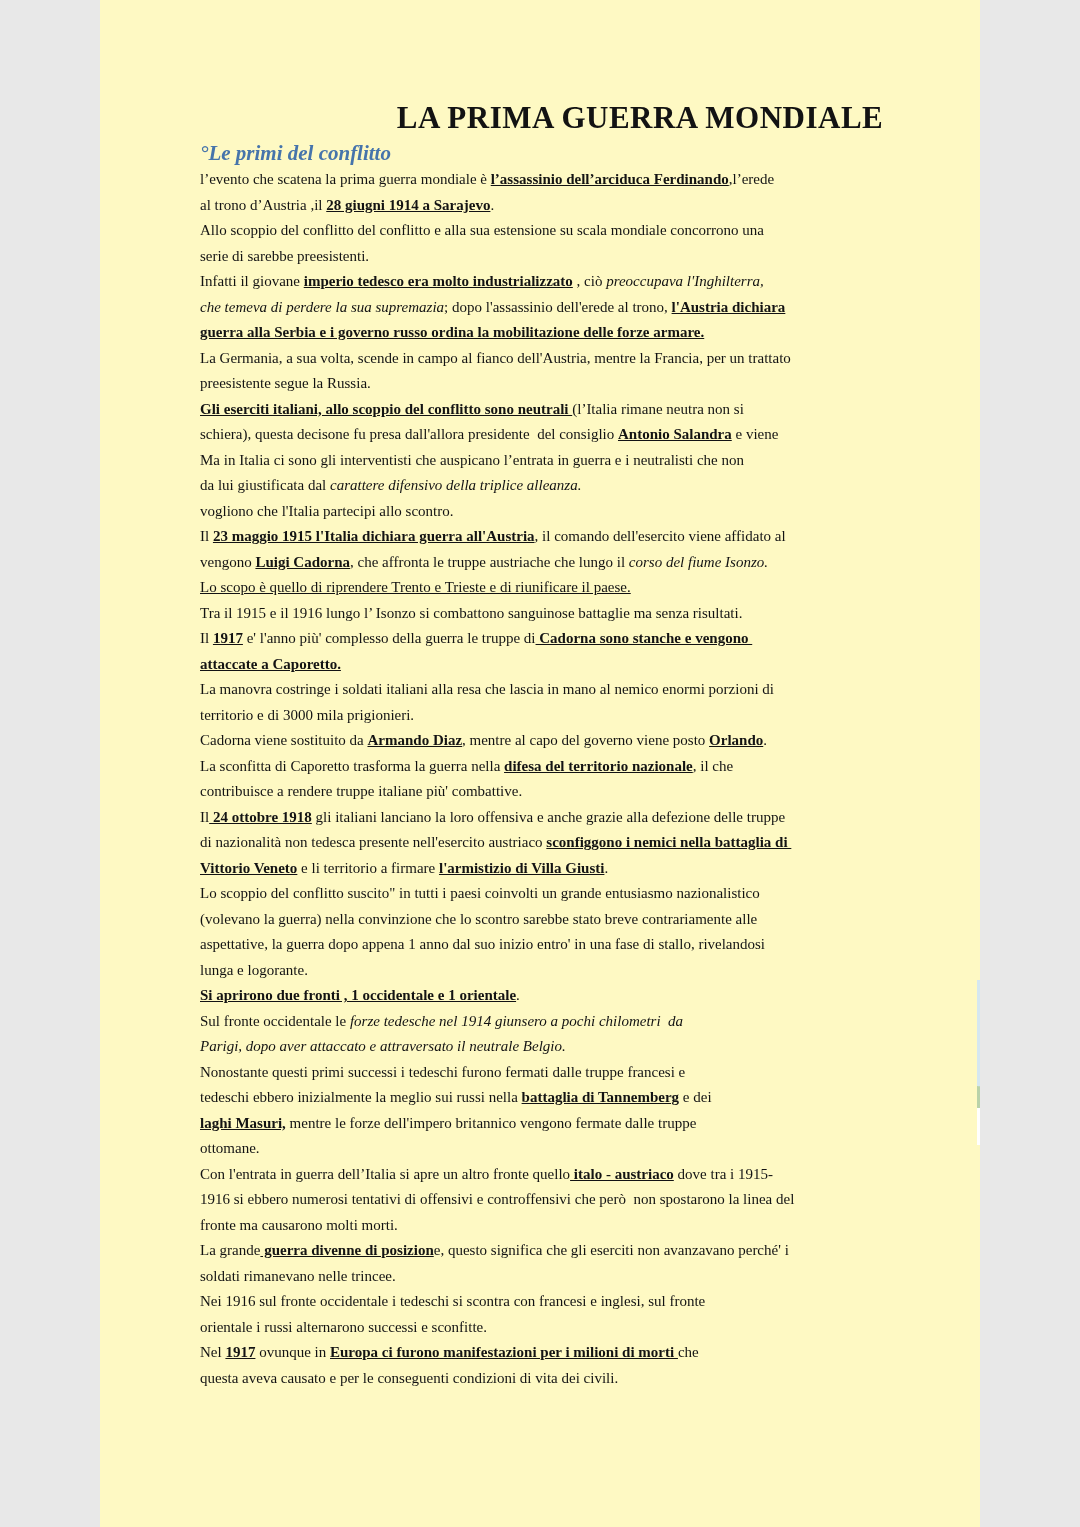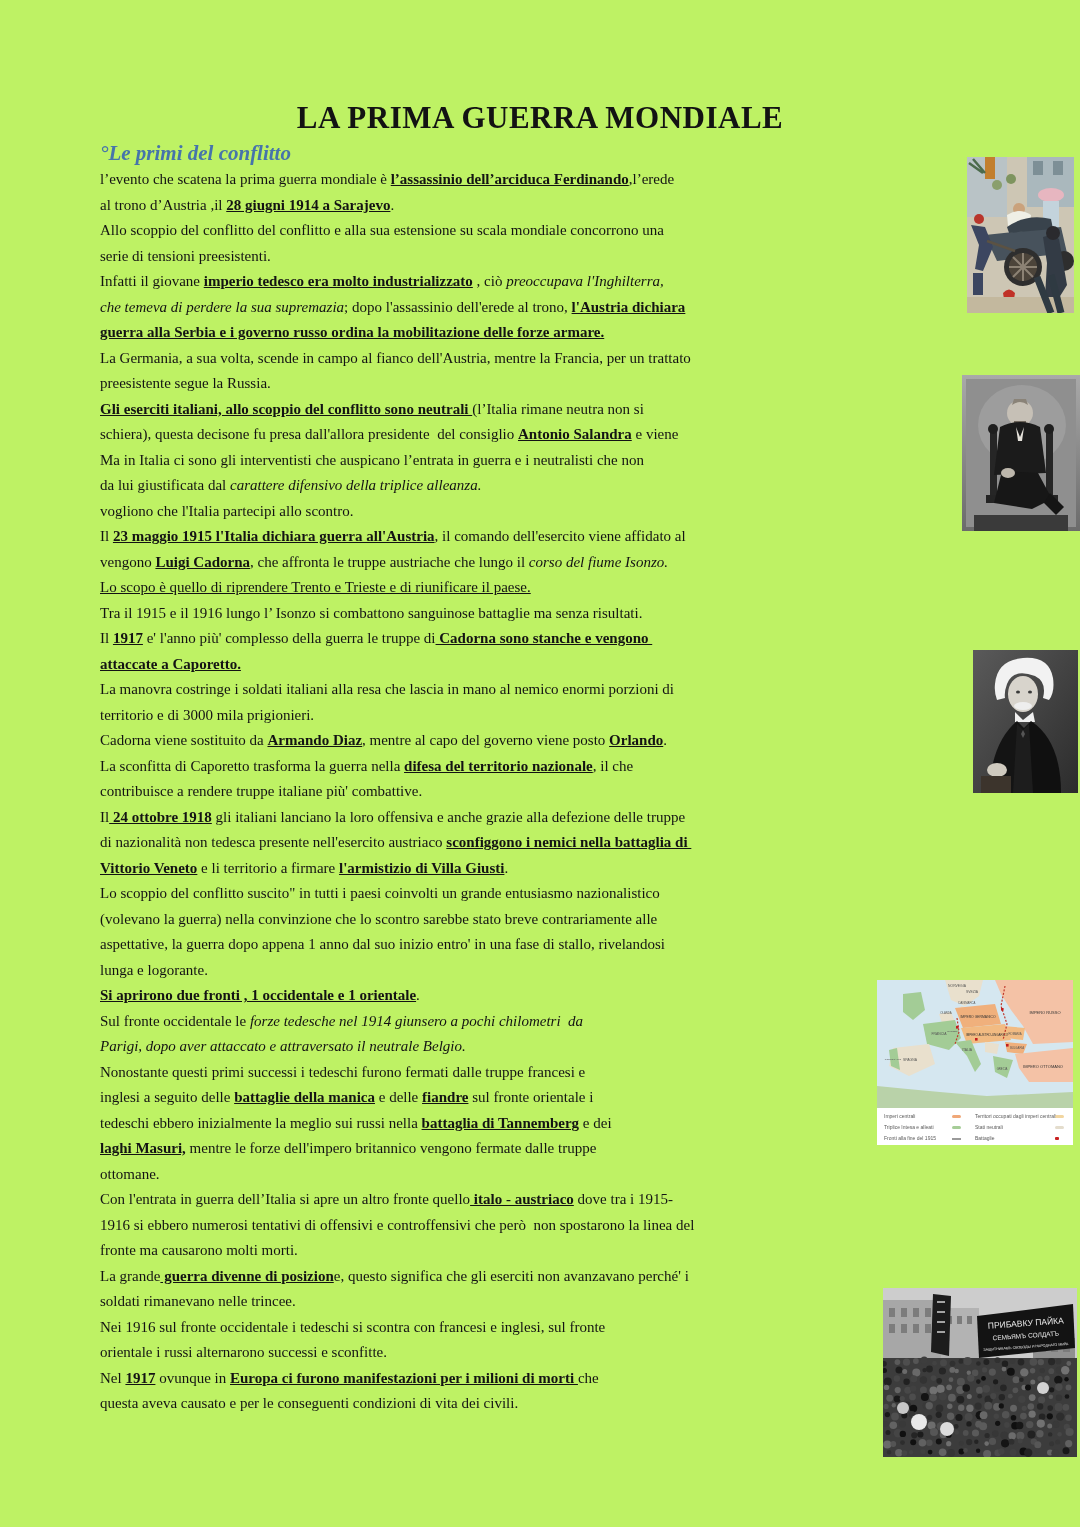--- a/index.html
+++ b/index.html
@@ -1,18 +1,18 @@
 <!DOCTYPE html>
 <html><head>
 <meta charset="utf-8">
 <style>
   html,body{margin:0;padding:0;background:#e8e8e8;}
   .page{
-    position:relative; width:1080px; height:1527px; margin:0 auto;
-    background:#bef264; overflow:hidden;
+    position:relative; width:880px; height:1527px; margin:0 auto;
+    background:#fef9c3; overflow:hidden;
     font-family:"Liberation Serif", serif; color:#131313;
   }
   .doc-title{
     position:absolute; left:0; top:100px; width:1080px;
     text-align:center; font-weight:700; font-size:31px; letter-spacing:.5px;
   }
   .section-heading{
     position:absolute; left:100px; top:141px;
     font-weight:700; font-style:italic; font-size:21px; color:#4674ab;
   }
@@ -41,21 +41,21 @@
 
 <div class="page">
 
   <div class="doc-title">LA PRIMA GUERRA MONDIALE</div>
   <div class="section-heading">°Le primi del conflitto</div>
 
   <div class="text-flow">
       <div class="line"><span>l’evento che scatena la prima guerra mondiale è </span><span class="b u">l’assassinio dell’arciduca Ferdinando</span><span>,l’erede</span></div>
       <div class="line"><span>al trono d’Austria ,il </span><span class="b u">28 giugni 1914 a Sarajevo</span><span>.</span></div>
       <div class="line"><span>Allo scoppio del conflitto del conflitto e alla sua estensione su scala mondiale concorrono una</span></div>
-      <div class="line"><span>serie di tensioni preesistenti.</span></div>
+      <div class="line"><span>serie di sarebbe preesistenti.</span></div>
       <div class="line"><span>Infatti il giovane </span><span class="b u">imperio tedesco era molto industrializzato</span><span> , ciò </span><span class="i">preoccupava l'Inghilterra,</span></div>
       <div class="line"><span class="i">che temeva di perdere la sua supremazia</span><span>; dopo l'assassinio dell'erede al trono, </span><span class="b u">l'Austria dichiara</span></div>
       <div class="line"><span class="b u">guerra alla Serbia e i governo russo ordina la mobilitazione delle forze armare.</span></div>
       <div class="line"><span>La Germania, a sua volta, scende in campo al fianco dell'Austria, mentre la Francia, per un trattato</span></div>
       <div class="line"><span>preesistente segue la Russia.</span></div>
       <div class="line"><span class="b u">Gli eserciti italiani, allo scoppio del conflitto sono neutrali </span><span>(l’Italia rimane neutra non si</span></div>
       <div class="line"><span>schiera), questa decisone fu presa dall'allora presidente  del consiglio </span><span class="b u">Antonio Salandra</span><span> e viene</span></div>
       <div class="line"><span>Ma in Italia ci sono gli interventisti che auspicano l’entrata in guerra e i neutralisti che non</span></div>
       <div class="line"><span>da lui giustificata dal </span><span class="i">carattere difensivo della triplice alleanza.</span></div>
       <div class="line"><span>vogliono che l'Italia partecipi allo scontro.</span></div>
@@ -74,21 +74,20 @@
       <div class="line"><span>di nazionalità non tedesca presente nell'esercito austriaco </span><span class="b u">sconfiggono i nemici nella battaglia di </span></div>
       <div class="line"><span class="b u">Vittorio Veneto</span><span> e li territorio a firmare </span><span class="b u">l'armistizio di Villa Giusti</span><span>.</span></div>
       <div class="line"><span>Lo scoppio del conflitto suscito" in tutti i paesi coinvolti un grande entusiasmo nazionalistico</span></div>
       <div class="line"><span>(volevano la guerra) nella convinzione che lo scontro sarebbe stato breve contrariamente alle</span></div>
       <div class="line"><span>aspettative, la guerra dopo appena 1 anno dal suo inizio entro' in una fase di stallo, rivelandosi</span></div>
       <div class="line"><span>lunga e logorante.</span></div>
       <div class="line"><span class="b u">Si aprirono due fronti , 1 occidentale e 1 orientale</span><span>.</span></div>
       <div class="line"><span>Sul fronte occidentale le </span><span class="i">forze tedesche nel 1914 giunsero a pochi chilometri  da</span></div>
       <div class="line"><span class="i">Parigi, dopo aver attaccato e attraversato il neutrale Belgio.</span></div>
       <div class="line"><span>Nonostante questi primi successi i tedeschi furono fermati dalle truppe francesi e</span></div>
-      <div class="line"><span>inglesi a seguito delle </span><span class="b u">battaglie della manica</span><span> e delle </span><span class="b u">fiandre</span><span> sul fronte orientale i</span></div>
       <div class="line"><span>tedeschi ebbero inizialmente la meglio sui russi nella </span><span class="b u">battaglia di Tannemberg</span><span> e dei</span></div>
       <div class="line"><span class="b u">laghi Masuri,</span><span> mentre le forze dell'impero britannico vengono fermate dalle truppe</span></div>
       <div class="line"><span>ottomane.</span></div>
       <div class="line"><span>Con l'entrata in guerra dell’Italia si apre un altro fronte quello</span><span class="b u"> italo - austriaco</span><span> dove tra i 1915-</span></div>
       <div class="line"><span>1916 si ebbero numerosi tentativi di offensivi e controffensivi che però  non spostarono la linea del</span></div>
       <div class="line"><span>fronte ma causarono molti morti.</span></div>
       <div class="line"><span>La grande</span><span class="b u"> guerra divenne di posizion</span><span>e, questo significa che gli eserciti non avanzavano perché' i</span></div>
       <div class="line"><span>soldati rimanevano nelle trincee.</span></div>
       <div class="line"><span>Nei 1916 sul fronte occidentale i tedeschi si scontra con francesi e inglesi, sul fronte</span></div>
       <div class="line"><span>orientale i russi alternarono successi e sconfitte.</span></div>

